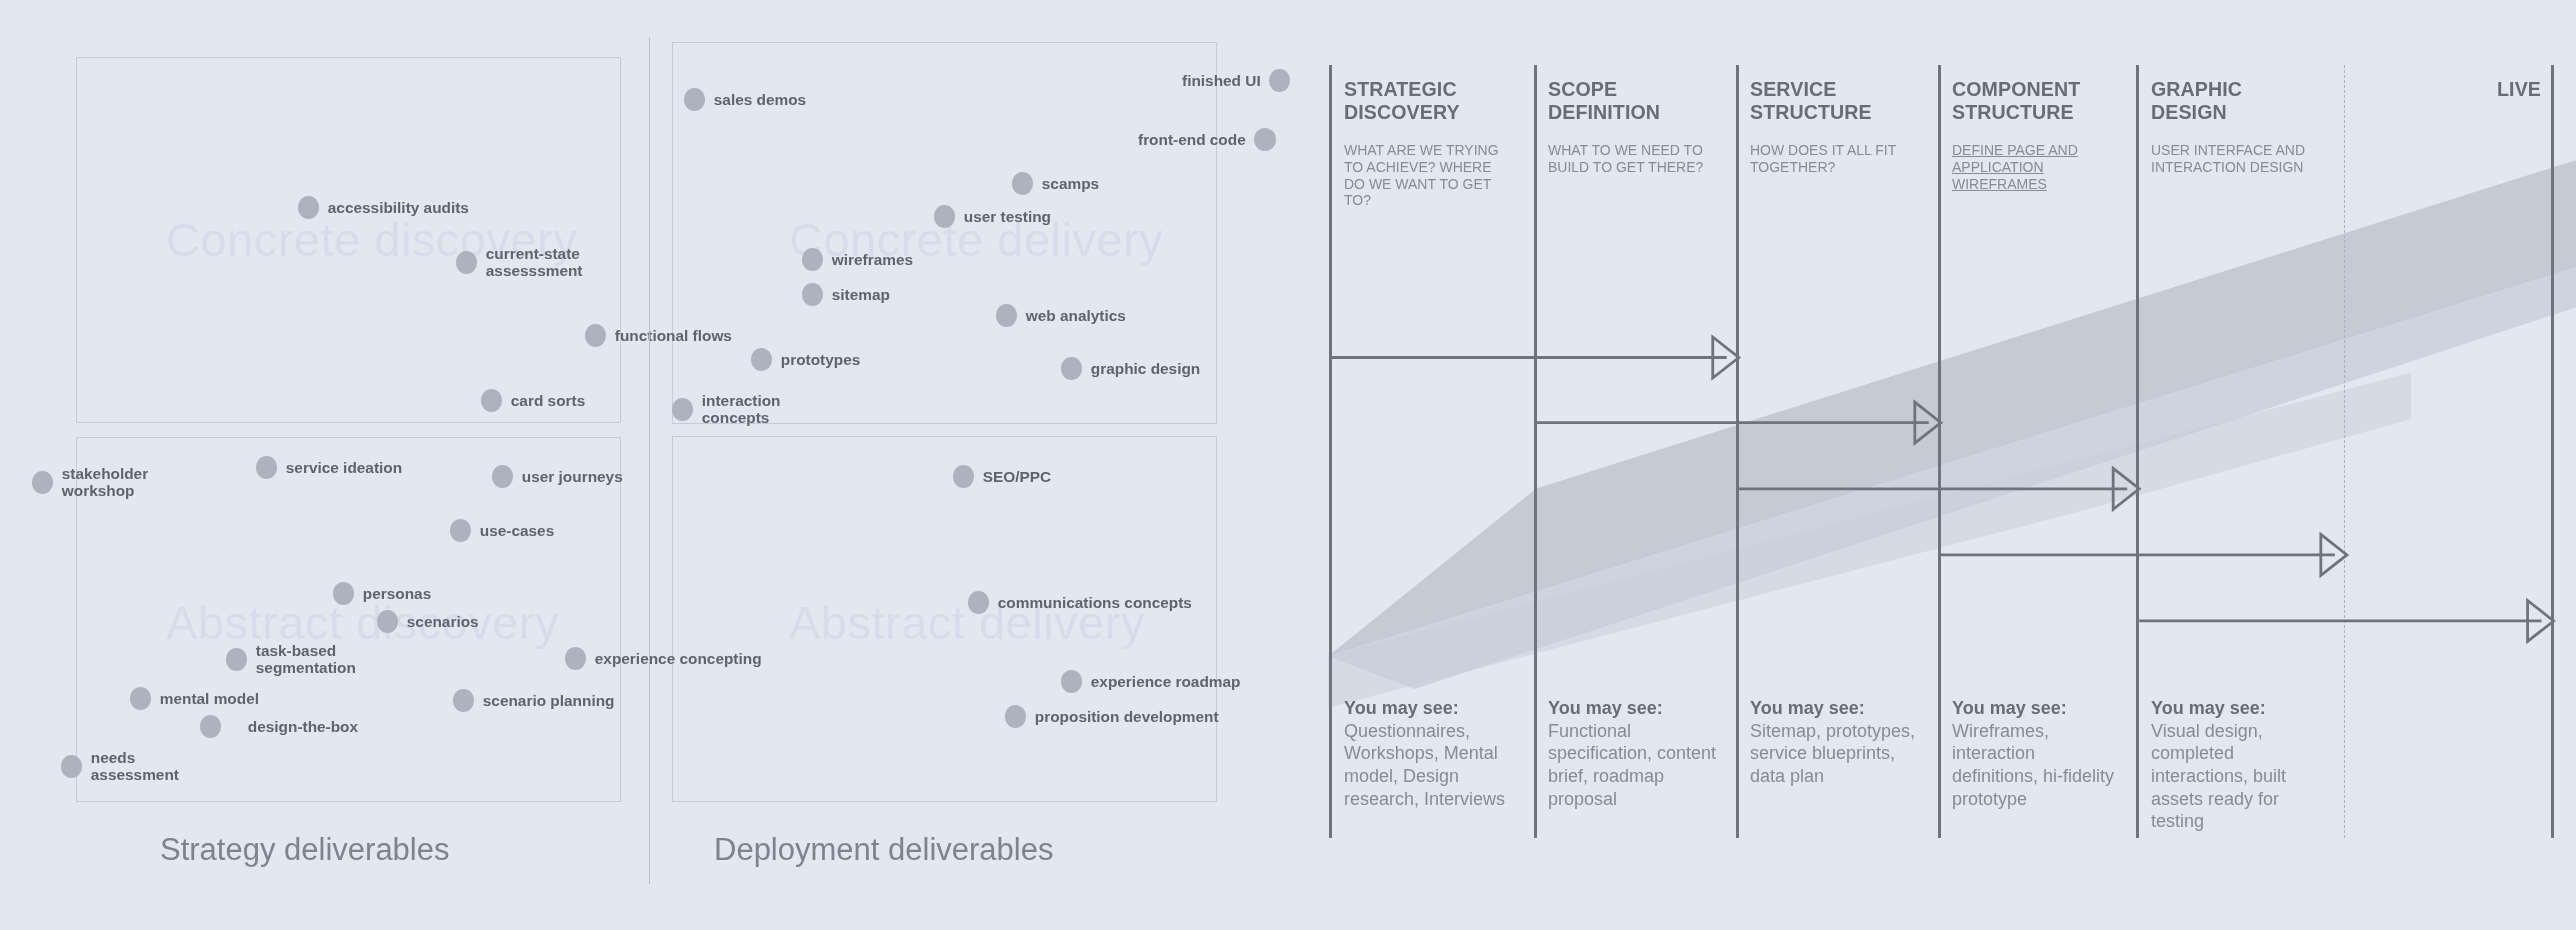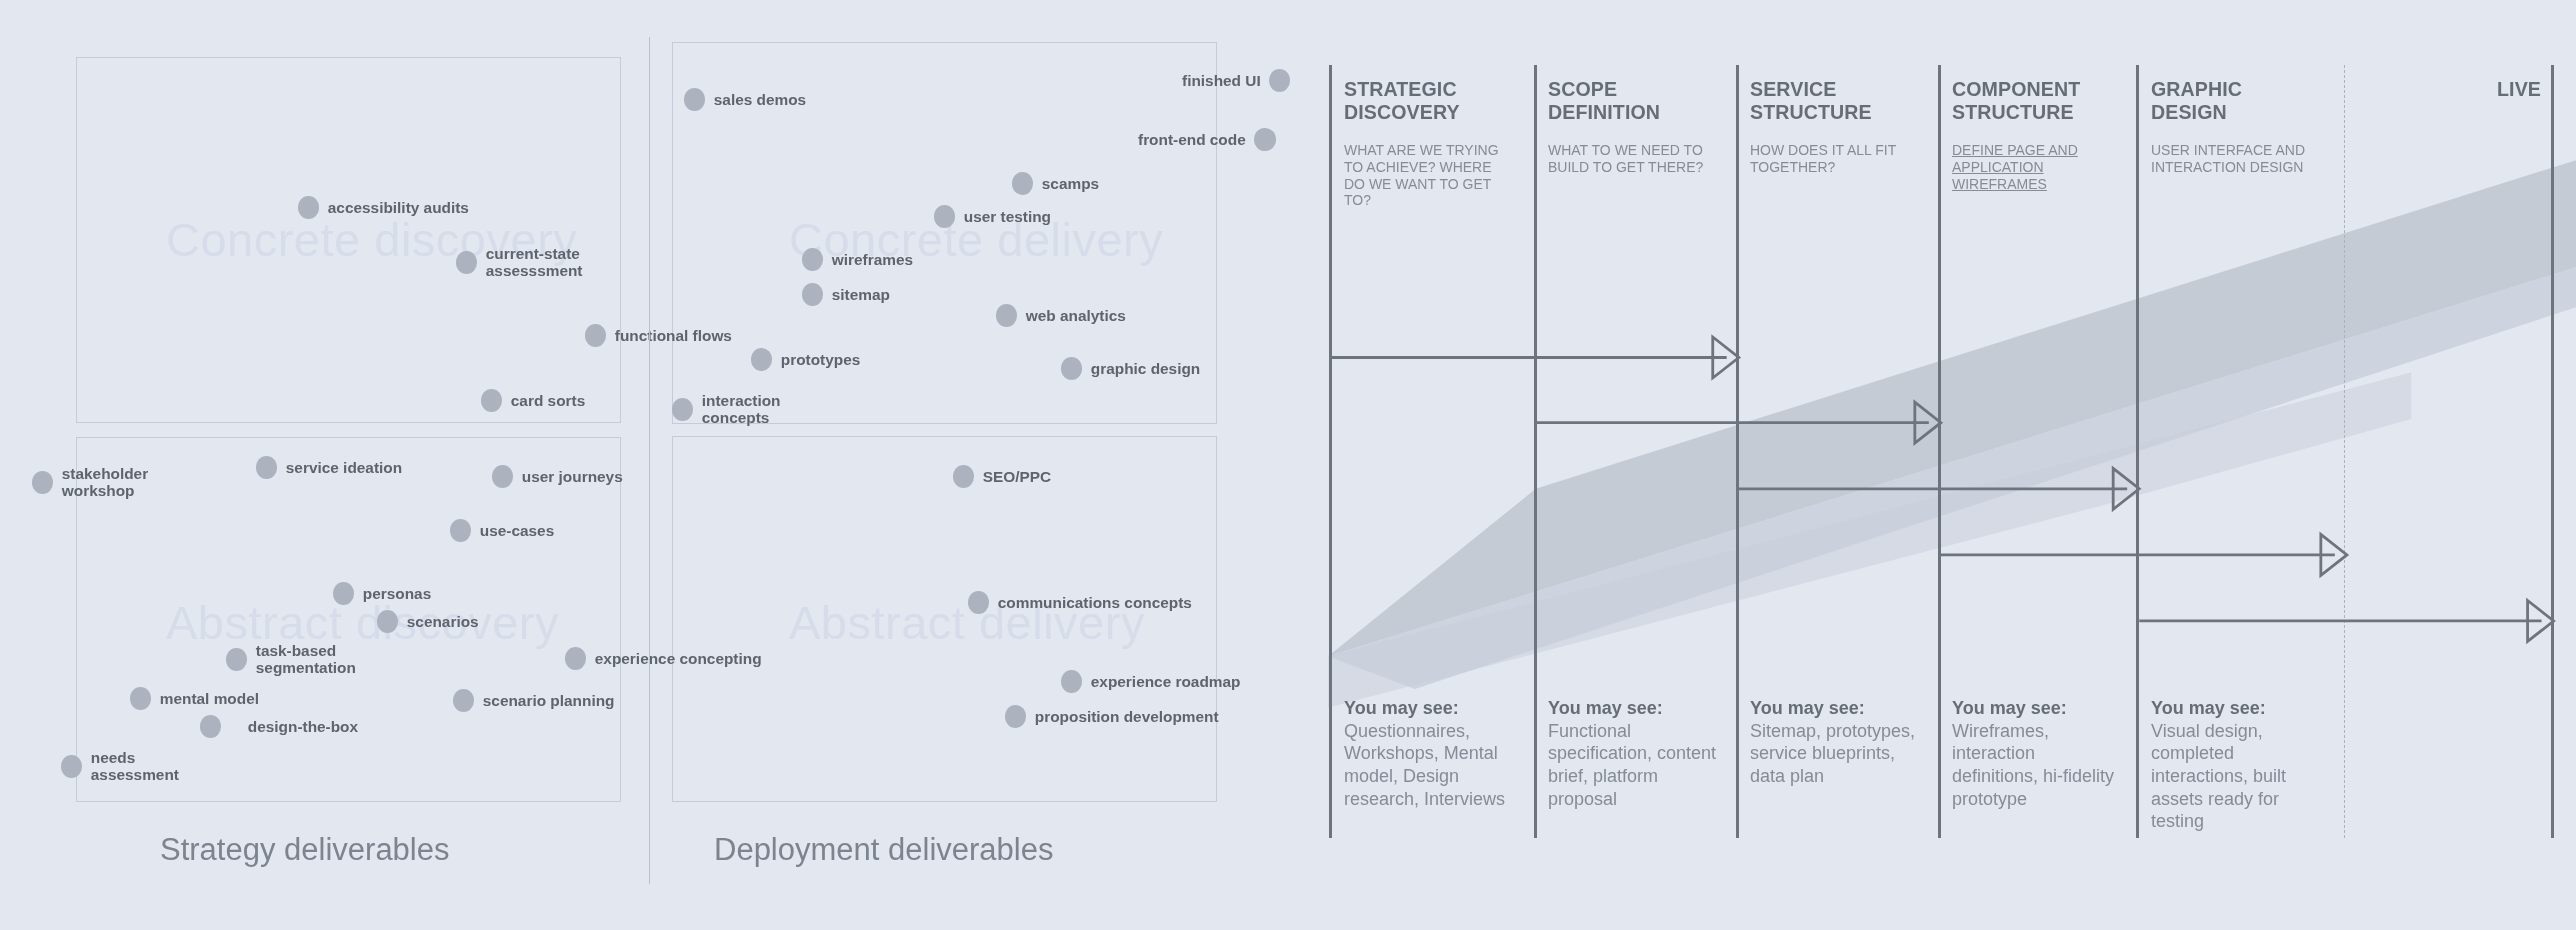--- a/index.html
+++ b/index.html
@@ -254,21 +254,21 @@
     <div class="ymsee" style="left:41px;top:697px;width:177px;">
       <b>You may see:</b>
       <span>Questionnaires, Workshops, Mental model, Design research, Interviews</span>
     </div>
 
     <div class="phase-title" style="left:245px;top:78px;width:172px;white-space:pre-line;">SCOPE
 DEFINITION</div>
     <div class="phase-q" style="left:245px;top:142px;width:175px;">WHAT TO WE NEED TO BUILD TO GET THERE?</div>
     <div class="ymsee" style="left:245px;top:697px;width:179px;">
       <b>You may see:</b>
-      <span>Functional specification, content brief, platform proposal</span>
+      <span>Functional specification, content brief, roadmap proposal</span>
     </div>
 
     <div class="phase-title" style="left:447px;top:78px;width:177px;white-space:pre-line;">SERVICE
 STRUCTURE</div>
     <div class="phase-q" style="left:447px;top:142px;width:168px;">HOW DOES IT ALL FIT TOGETHER?</div>
     <div class="ymsee" style="left:447px;top:697px;width:179px;">
       <b>You may see:</b>
       <span>Sitemap, prototypes, service blueprints, data plan</span>
     </div>
 

